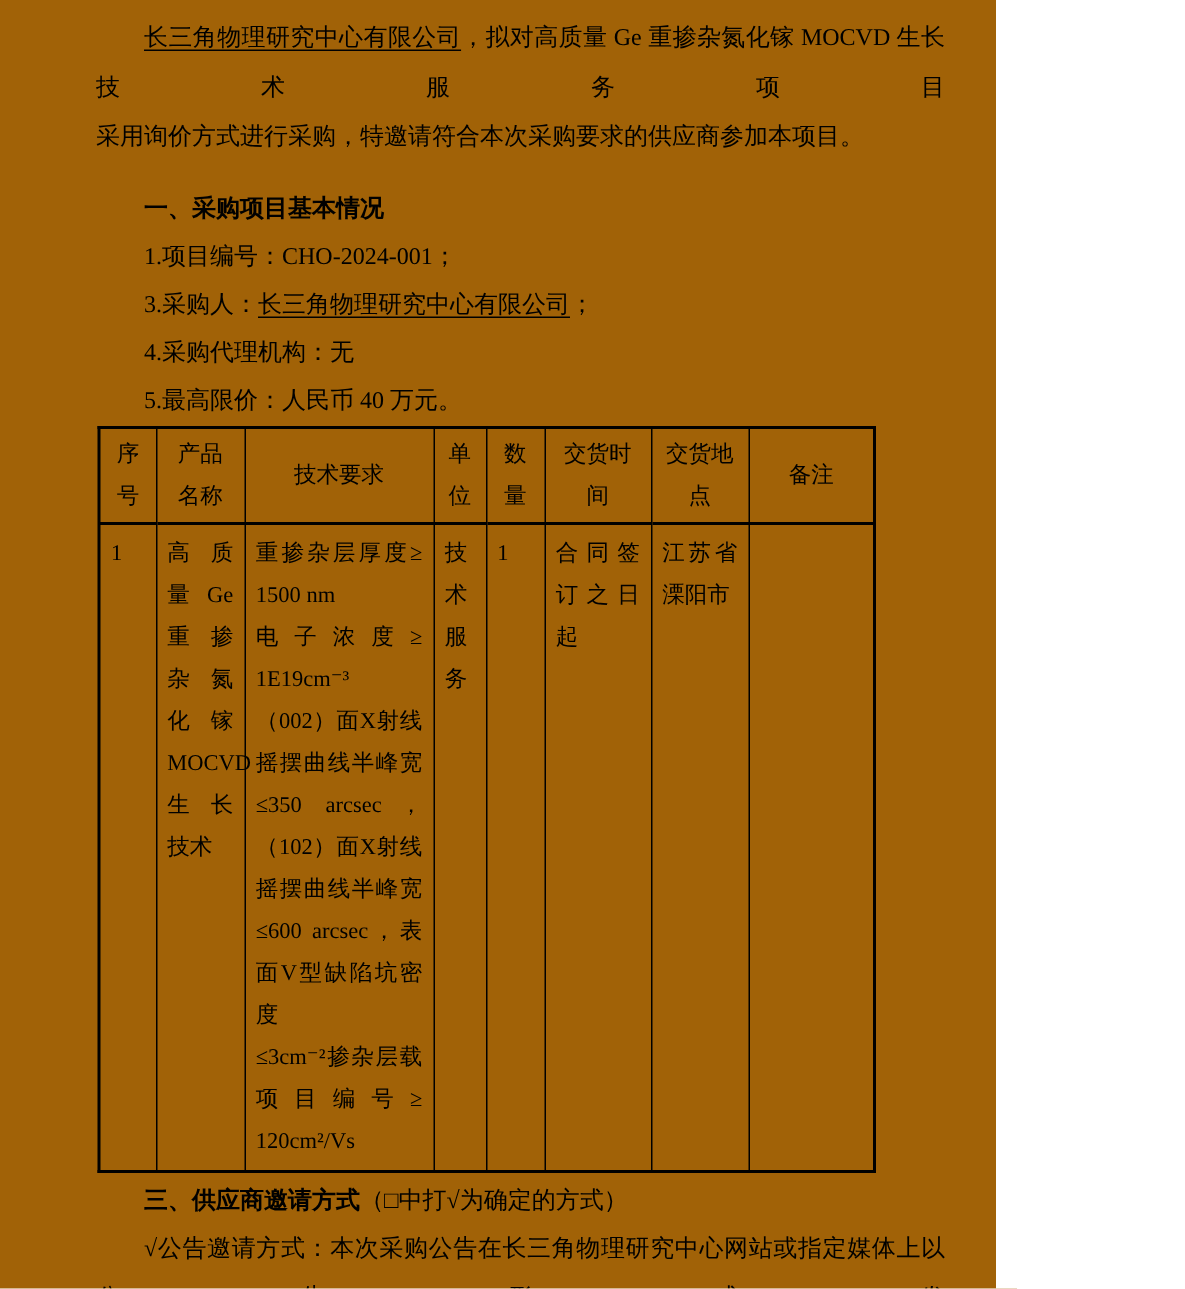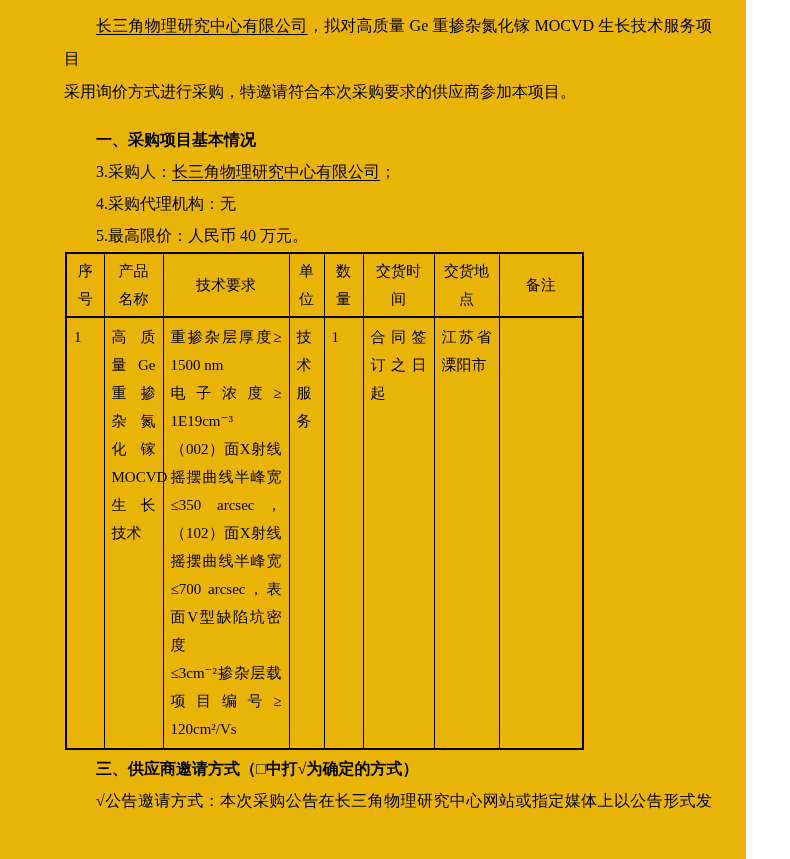--- a/index.html
+++ b/index.html
@@ -1,38 +1,38 @@
 <!DOCTYPE html>
 <html><head>
 <meta charset="utf-8">
 <style>
   * { box-sizing: border-box; }
   html, body { margin: 0; padding: 0; background: #ffffff; }
   .page {
     position: relative;
-    width: 746px;
+    width: 664px;
     height: 859px;
-    background: #eab308;
+    background: #a16207;
     color: #000000;
     overflow: hidden;
     font-family: "Liberation Serif", "DejaVu Serif", serif;
     font-size: 16px;
   }
   .content { padding: 9px 34px 0 64px; }
 
   .pline { line-height: 33px; text-align: justify; }
   .j { text-align: justify; text-align-last: justify; }
   .indent { text-indent: 2em; }
   .ul { text-decoration: underline; text-underline-offset: 3px; }
 
   .heading { font-weight: bold; line-height: 32px; padding-left: 32px; }
   .h1 { margin-top: 16px; }
   .h2 { margin-top: 0; line-height: 28px; }
   .h3 { margin-top: 4px; line-height: 30px; }
-  .h3 .normal { font-weight: bold; }
+  .h3 .normal { font-weight: normal; }
 
   .item { line-height: 32px; padding-left: 32px; }
 
   table.doc-table {
     border-collapse: collapse;
     table-layout: fixed;
     width: 517px;
     margin: 0 0 0 1px;
     border: 2px solid #000000;
   }
@@ -63,20 +63,21 @@
 <body>
 
 <div class="page">
   <div class="content">
 
     <div class="pline j indent"><span class="ul">长三角物理研究中心有限公司</span><span>，拟对高质量 Ge 重掺杂氮化镓 MOCVD 生长技术服务项目</span></div>
     <div class="pline">采用询价方式进行采购，特邀请符合本次采购要求的供应商参加本项目。</div>
 
     <div class="heading h1">一、采购项目基本情况</div>
 
+    <div class="item"><span>1.项目编号：CHO-2024-001；</span><span class="ul"></span><span></span></div>
     <div class="item"><span>3.采购人：</span><span class="ul">长三角物理研究中心有限公司</span><span>；</span></div>
     <div class="item"><span>4.采购代理机构：无</span><span class="ul"></span><span></span></div>
     <div class="item"><span>5.最高限价：人民币 40 万元。</span><span class="ul"></span><span></span></div>
 
 
     <table class="doc-table">
       <colgroup>
         <col style="width:38px">
           <col style="width:59px">
           <col style="width:126px">
@@ -120,21 +121,21 @@
           <td>
               <div class="ln j">重掺杂层厚度≥</div>
               <div class="ln">1500 nm</div>
               <div class="ln j">电子浓度≥</div>
               <div class="ln">1E19cm⁻³</div>
               <div class="ln j">（002）面X射线</div>
               <div class="ln j">摇摆曲线半峰宽</div>
               <div class="ln j">≤350 arcsec，</div>
               <div class="ln j">（102）面X射线</div>
               <div class="ln j">摇摆曲线半峰宽</div>
-              <div class="ln j">≤700 arcsec，表</div>
+              <div class="ln j">≤600 arcsec，表</div>
               <div class="ln j">面V型缺陷坑密度</div>
               <div class="ln j">≤3cm⁻²掺杂层载</div>
               <div class="ln j">项目编号≥</div>
               <div class="ln">120cm²/Vs</div>
             </td>
           <td class="c-unit">
               <div class="ln j">技</div>
               <div class="ln j">术</div>
               <div class="ln j">服</div>
               <div class="ln">务</div>

